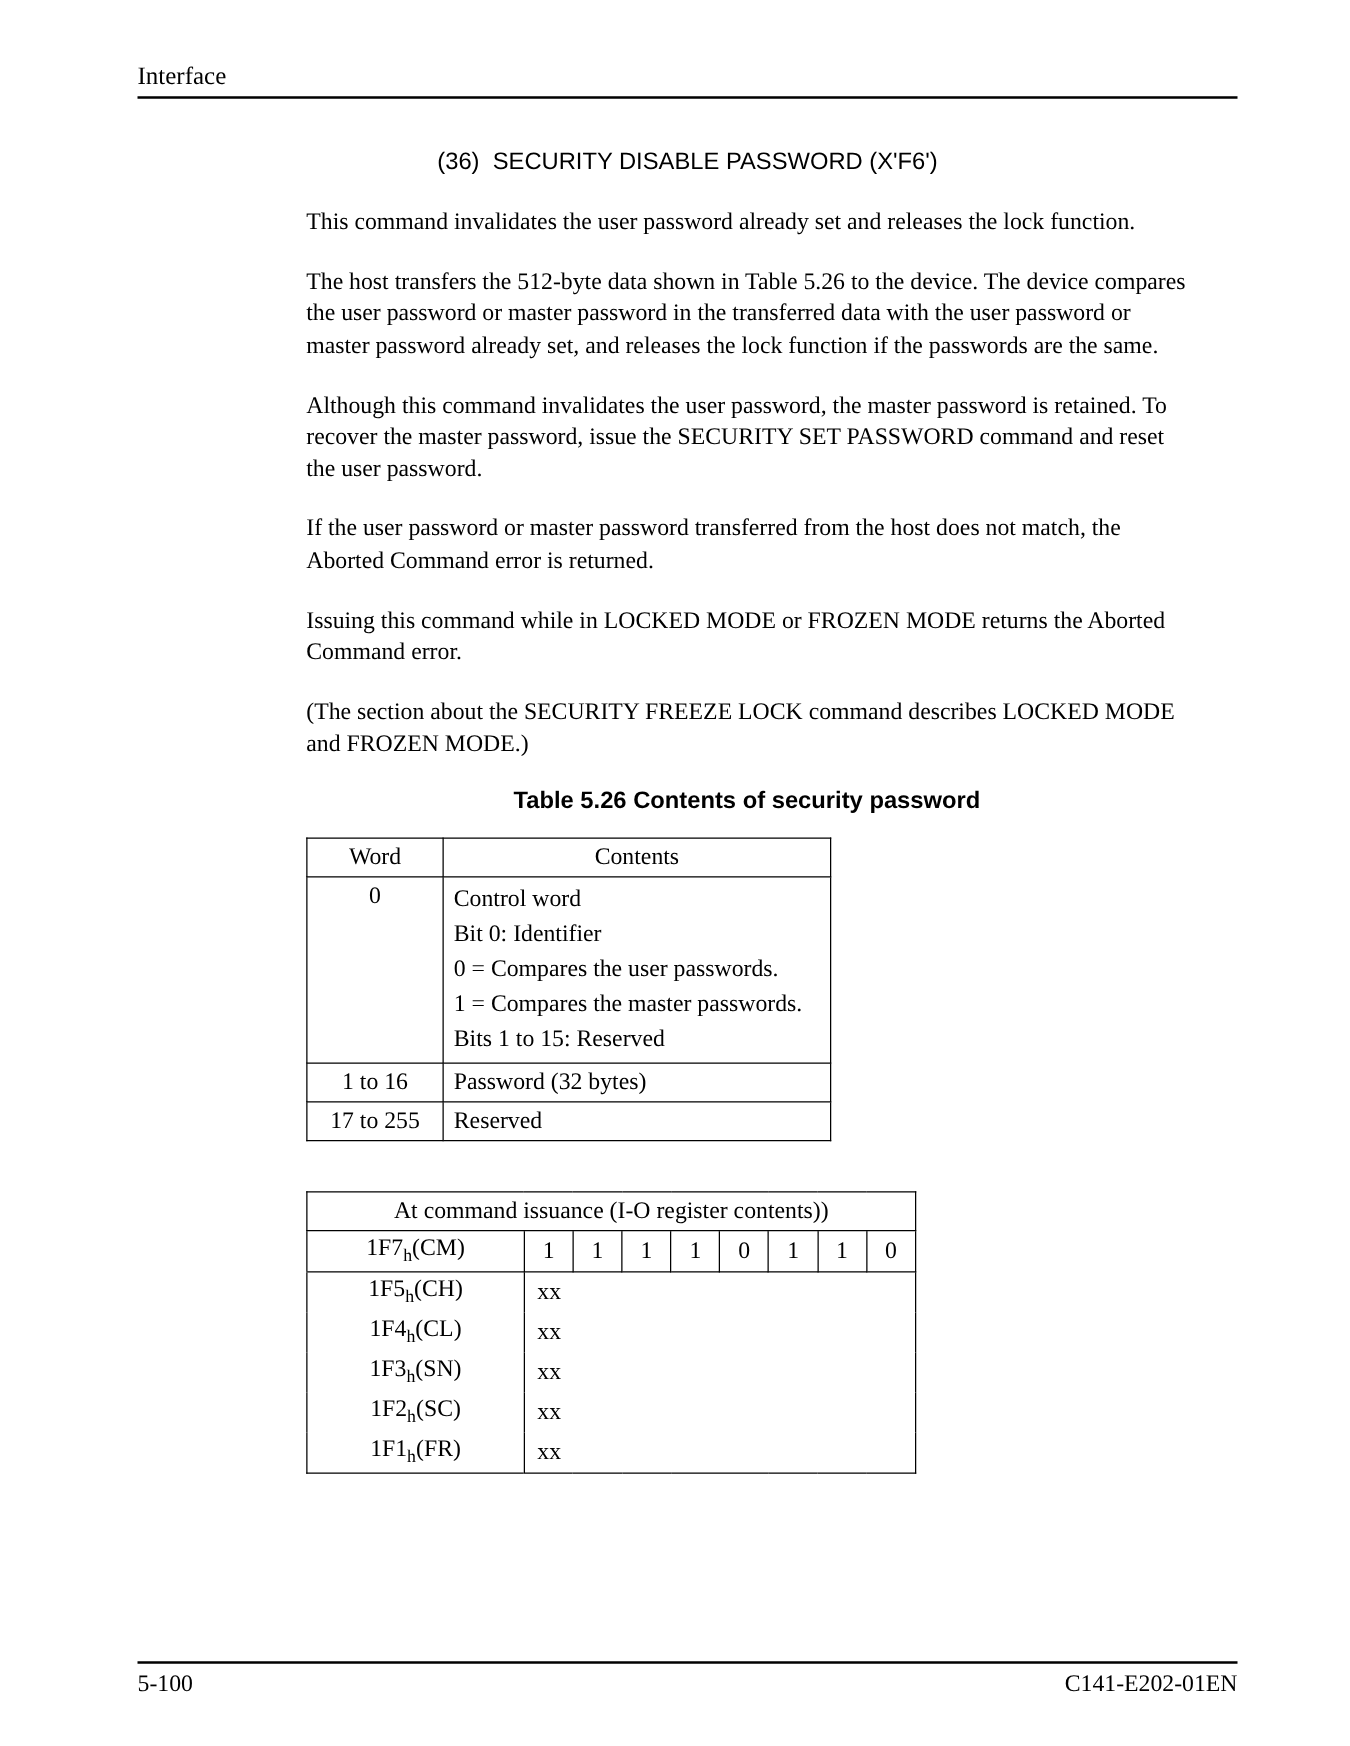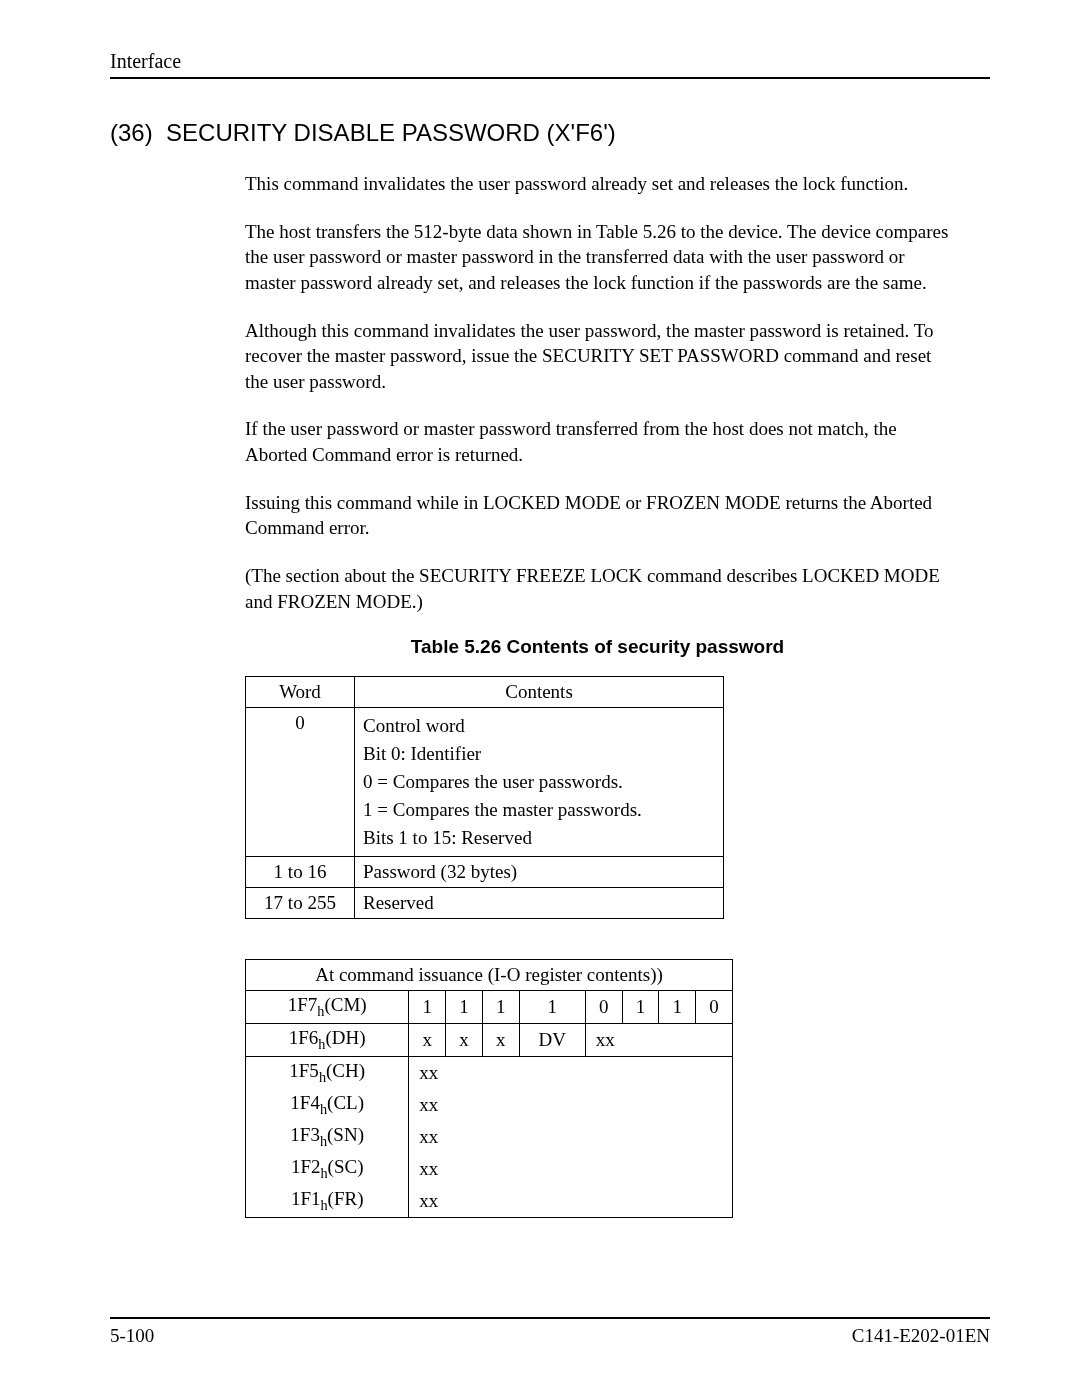--- a/index.html
+++ b/index.html
@@ -22,22 +22,23 @@
     font-size: 20px;
     margin-bottom: 4px;
   }
   .hr-top {
     border: none;
     border-top: 2px solid #000;
     margin: 0 0 40px 0;
   }
   .section-title {
     font-family: Arial, Helvetica, sans-serif;
-    font-size: 24px;
+    font-size: 19px;
     margin: 0 0 24px 0;
+    text-align: center;
   }
   .body-text {
     margin-left: 135px;
     margin-right: 40px;
   }
   .body-text p {
     margin: 0 0 22px 0;
     line-height: 1.35;
   }
   .table-caption {
@@ -45,21 +46,21 @@
     font-weight: bold;
     text-align: center;
     margin: 12px 0 18px 0;
   }
   .tbl-wrap {
     margin-left: 135px;
   }
   table.tbl1 {
     border-collapse: collapse;
     border: 1.5px solid #000;
-    width: 479px;
+    width: 420px;
   }
   table.tbl1 th, table.tbl1 td {
     border: 1px solid #000;
     padding: 4px 8px;
     font-weight: normal;
     vertical-align: top;
   }
   table.tbl1 th {
     text-align: center;
   }
@@ -101,21 +102,21 @@
   table.tbl2 tr.row-cm td.bit { border-left: 1px solid #000; border-right: 1px solid #000; }
   table.tbl2 tr.row-dh td { border-bottom: 1px solid #000; }
   table.tbl2 tr.row-dh td.bit { border-left: 1px solid #000; border-right: 1px solid #000; }
   table.tbl2 td.data {
     text-align: left;
     padding-left: 10px;
   }
   .sub { font-size: 0.75em; vertical-align: sub; }
   .footer {
     position: absolute;
-    bottom: 50px;
+    bottom: 38px;
     left: 110px;
     right: 90px;
   }
   .footer .hr-bot {
     border: none;
     border-top: 2px solid #000;
     margin: 0 0 6px 0;
   }
   .footer .line {
     display: flex;
@@ -187,30 +188,20 @@
         </td>
         <td class="bit">1</td>
         <td class="bit">1</td>
         <td class="bit">1</td>
         <td class="bit">1</td>
         <td class="bit">0</td>
         <td class="bit">1</td>
         <td class="bit">1</td>
         <td class="bit">0</td>
       </tr>
-      <tr class="row-dh">
-        <td class="reg">
-          <span>1F6</span><span class="sub">h</span><span>(DH)</span>
-        </td>
-        <td class="bit">x</td>
-        <td class="bit">x</td>
-        <td class="bit">x</td>
-        <td class="bit">DV</td>
-        <td class="bit data" colspan="4">xx</td>
-      </tr>
       <tr>
         <td class="reg">
           <span>1F5</span><span class="sub">h</span><span>(CH)</span>
         </td>
         <td class="data" colspan="8">xx</td>
       </tr>
       <tr>
         <td class="reg">
           <span>1F4</span><span class="sub">h</span><span>(CL)</span>
         </td>

